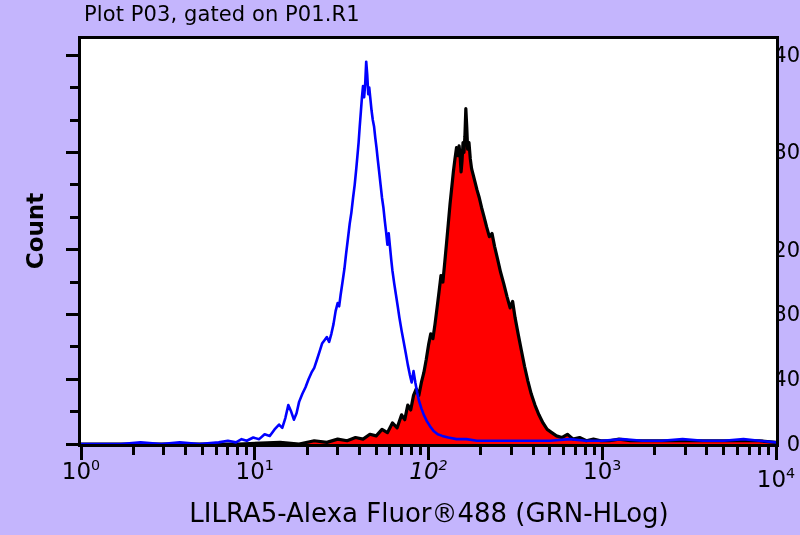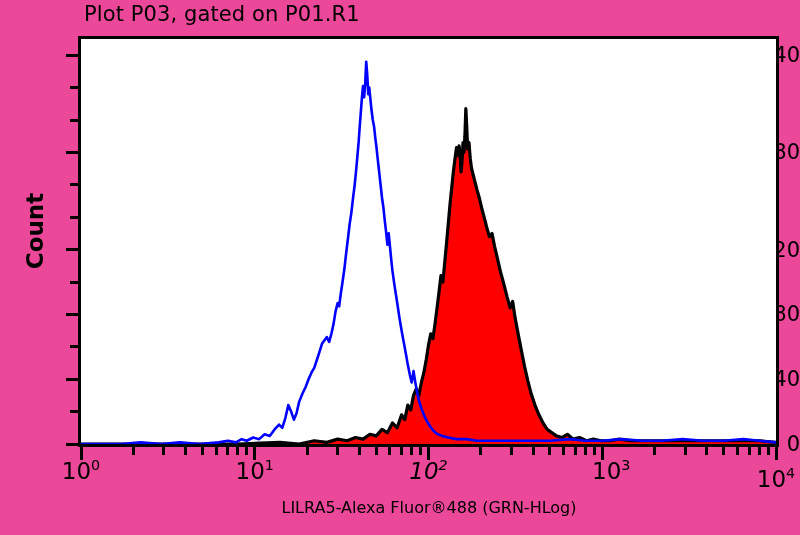--- a/index.html
+++ b/index.html
@@ -4,21 +4,21 @@
 <style>
   html, body {
     margin: 0;
     padding: 0;
     background: #ffffff;
   }
   #root {
     position: relative;
     width: 800px;
     height: 535px;
-    background: #ec4899;
+    background: #c4b5fd;
     font-family: "DejaVu Sans", sans-serif;
     overflow: hidden;
   }
   #plot-title {
     position: absolute;
     left: 84px;
     top: 2px;
     font-size: 21px;
     color: #000000;
     white-space: nowrap;
@@ -35,21 +35,21 @@
     color: #000000;
     transform: rotate(-90deg);
     transform-origin: center center;
   }
   #x-axis-title {
     position: absolute;
     left: 78px;
     top: 498px;
     width: 702px;
     text-align: center;
-    font-size: 16px;
+    font-size: 26px;
     color: #000000;
     white-space: nowrap;
   }
   #plot-frame {
     position: absolute;
     left: 78px;
     top: 36px;
     width: 701px;
     height: 411px;
     border: 3px solid #000000;
@@ -163,21 +163,21 @@
       <div class="xtick-label" style="left: 428.5px; font-style: italic;"><span>10</span><sup>2</sup></div>
       <div class="xtick-mark minor" style="left: 479.304px;"></div>
       <div class="xtick-mark minor" style="left: 509.9px;"></div>
       <div class="xtick-mark minor" style="left: 531.608px;"></div>
       <div class="xtick-mark minor" style="left: 548.446px;"></div>
       <div class="xtick-mark minor" style="left: 562.204px;"></div>
       <div class="xtick-mark minor" style="left: 573.836px;"></div>
       <div class="xtick-mark minor" style="left: 583.912px;"></div>
       <div class="xtick-mark minor" style="left: 592.8px;"></div>
       <div class="xtick-mark major" style="left: 600.75px;"></div>
-      <div class="xtick-label" style="left: 602.25px; margin-left: 9px;"><span>10</span><sup>3</sup></div>
+      <div class="xtick-label" style="left: 602.25px;"><span>10</span><sup>3</sup></div>
       <div class="xtick-mark minor" style="left: 653.054px;"></div>
       <div class="xtick-mark minor" style="left: 683.65px;"></div>
       <div class="xtick-mark minor" style="left: 705.358px;"></div>
       <div class="xtick-mark minor" style="left: 722.196px;"></div>
       <div class="xtick-mark minor" style="left: 735.954px;"></div>
       <div class="xtick-mark minor" style="left: 747.586px;"></div>
       <div class="xtick-mark minor" style="left: 757.662px;"></div>
       <div class="xtick-mark minor" style="left: 766.55px;"></div>
       <div class="xtick-mark major" style="left: 774.5px;"></div>
       <div class="xtick-label" style="left: 776px; margin-top: 8px;"><span>10</span><sup>4</sup></div>

